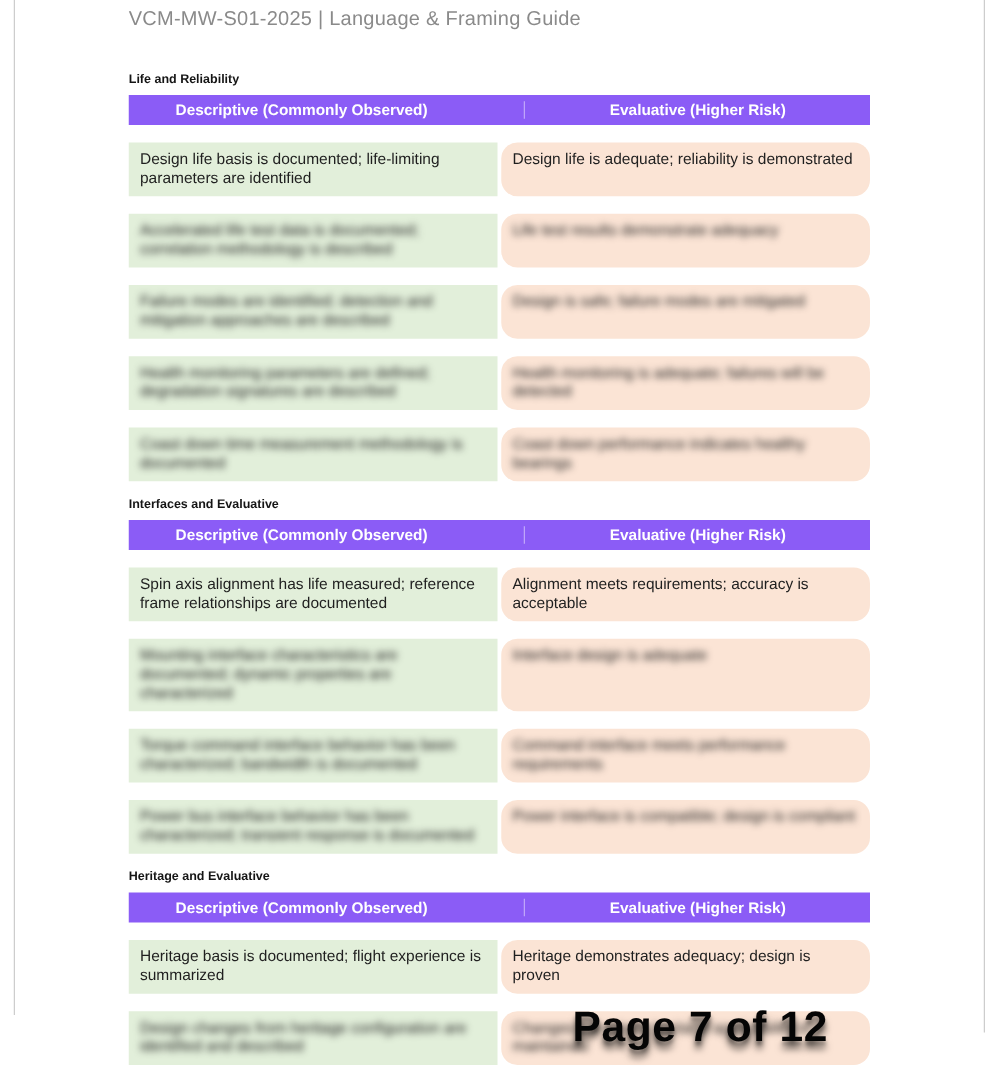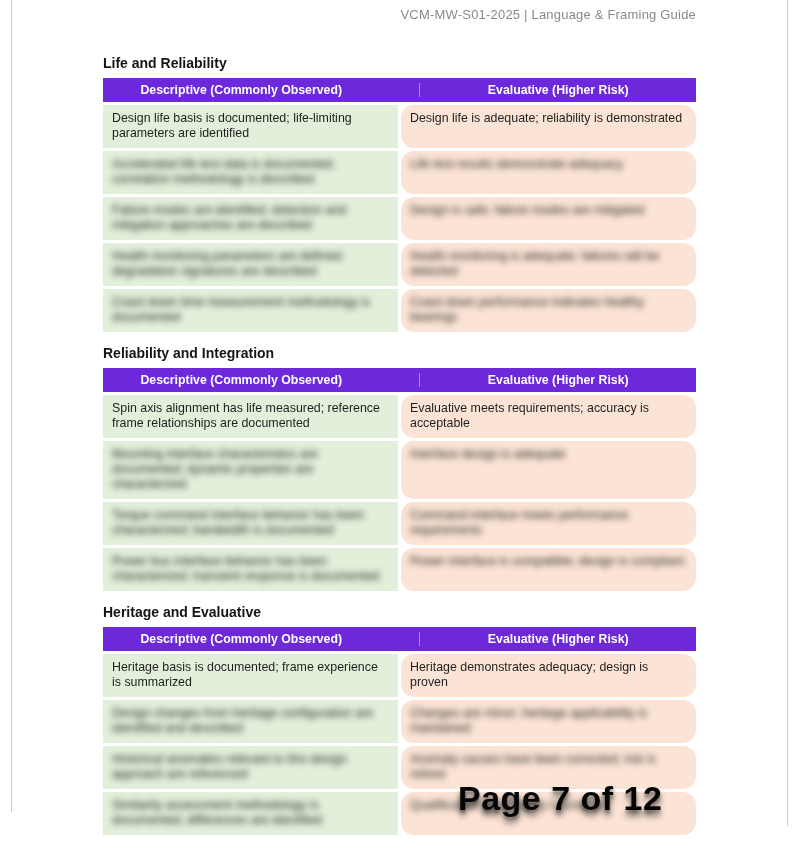--- a/index.html
+++ b/index.html
@@ -11,71 +11,70 @@
     font-family: "Liberation Sans", "DejaVu Sans", sans-serif;
     color: #1b1b1b;
   }
   .page-edge { position: absolute; width: 1px; background: #cdcdcd; top: 0; }
   .page-edge.left  { left: 11px;  height: 812px; }
   .page-edge.right { left: 787px; height: 826px; }
 
   .content { position: absolute; left: 103px; top: 0; width: 593px; }
 
   .doc-header {
-    text-align: right;
     padding-top: 7px;
-    font-size: 13px;
+    font-size: 16px;
     color: #8a8a8a;
     letter-spacing: 0.2px;
   }
 
   .sections { margin-top: 33px; }
 
   .section { margin-bottom: 13px; }
   .section-title {
-    font-size: 14px;
+    font-size: 10px;
     font-weight: bold;
     color: #151515;
     margin-bottom: 7px;
   }
 
   .table { width: 100%; }
   .thead {
     display: flex;
-    background: #6d28d9;
+    background: #8b5cf6;
     height: 24px;
     align-items: center;
     gap: 24px;
   }
   .th {
     flex: 1 1 50%;
     text-align: center;
     color: #ffffff;
     font-weight: bold;
     font-size: 12.3px;
   }
   .th-right { border-left: 1px solid rgba(255,255,255,0.45); margin-left: 16px; }
 
-  .trow { display: flex; margin-top: 3px; }
+  .trow { display: flex; margin-top: 14px; }
   .td {
     flex: 1 1 50%;
     padding: 6px 9px 7px 9px;
     font-size: 12.4px;
     line-height: 15px;
     color: #1f1f1f;
   }
   .td-green { background: #e2efda; margin-right: 3px; }
   .td-pink  { background: #fbe4d5; border-radius: 13px; }
   .cell-text { display: inline-block; }
   .blurred { filter: blur(3px); }
 
   .page-stamp {
     position: absolute;
     left: 458px;
-    top: 779px;
+    top: 803px;
     font-size: 34px;
     font-weight: bold;
     color: #050505;
     letter-spacing: 0.5px;
     text-shadow: 0 6px 6px rgba(0,0,0,0.55), 0 3px 3px rgba(0,0,0,0.3);
     white-space: nowrap;
   }
 </style>
 </head>
 <body>
@@ -109,29 +108,29 @@
             <div class="td td-green"><span class="cell-text blurred">Health monitoring parameters are defined; degradation signatures are described</span></div>
             <div class="td td-pink"><span class="cell-text blurred">Health monitoring is adequate; failures will be detected</span></div>
           </div>
           <div class="trow">
             <div class="td td-green"><span class="cell-text blurred">Coast down time measurement methodology is documented</span></div>
             <div class="td td-pink"><span class="cell-text blurred">Coast down performance indicates healthy bearings</span></div>
           </div>
         </div>
       </section>
       <section class="section">
-        <div class="section-title">Reliability and Integration</div>
+        <div class="section-title">Interfaces and Evaluative</div>
         <div class="table">
           <div class="thead">
             <div class="th">Descriptive (Commonly Observed)</div>
             <div class="th th-right">Evaluative (Higher Risk)</div>
           </div>
           <div class="trow">
             <div class="td td-green"><span class="cell-text">Spin axis alignment has life measured; reference frame relationships are documented</span></div>
-            <div class="td td-pink"><span class="cell-text">Evaluative meets requirements; accuracy is acceptable</span></div>
+            <div class="td td-pink"><span class="cell-text">Alignment meets requirements; accuracy is acceptable</span></div>
           </div>
           <div class="trow">
             <div class="td td-green"><span class="cell-text blurred">Mounting interface characteristics are documented; dynamic properties are characterized</span></div>
             <div class="td td-pink"><span class="cell-text blurred">Interface design is adequate</span></div>
           </div>
           <div class="trow">
             <div class="td td-green"><span class="cell-text blurred">Torque command interface behavior has been characterized; bandwidth is documented</span></div>
             <div class="td td-pink"><span class="cell-text blurred">Command interface meets performance requirements</span></div>
           </div>
           <div class="trow">
@@ -141,21 +140,21 @@
         </div>
       </section>
       <section class="section">
         <div class="section-title">Heritage and Evaluative</div>
         <div class="table">
           <div class="thead">
             <div class="th">Descriptive (Commonly Observed)</div>
             <div class="th th-right">Evaluative (Higher Risk)</div>
           </div>
           <div class="trow">
-            <div class="td td-green"><span class="cell-text">Heritage basis is documented; frame experience is summarized</span></div>
+            <div class="td td-green"><span class="cell-text">Heritage basis is documented; flight experience is summarized</span></div>
             <div class="td td-pink"><span class="cell-text">Heritage demonstrates adequacy; design is proven</span></div>
           </div>
           <div class="trow">
             <div class="td td-green"><span class="cell-text blurred">Design changes from heritage configuration are identified and described</span></div>
             <div class="td td-pink"><span class="cell-text blurred">Changes are minor; heritage applicability is maintained</span></div>
           </div>
           <div class="trow">
             <div class="td td-green"><span class="cell-text blurred">Historical anomalies relevant to this design approach are referenced</span></div>
             <div class="td td-pink"><span class="cell-text blurred">Anomaly causes have been corrected; risk is retired</span></div>
           </div>

